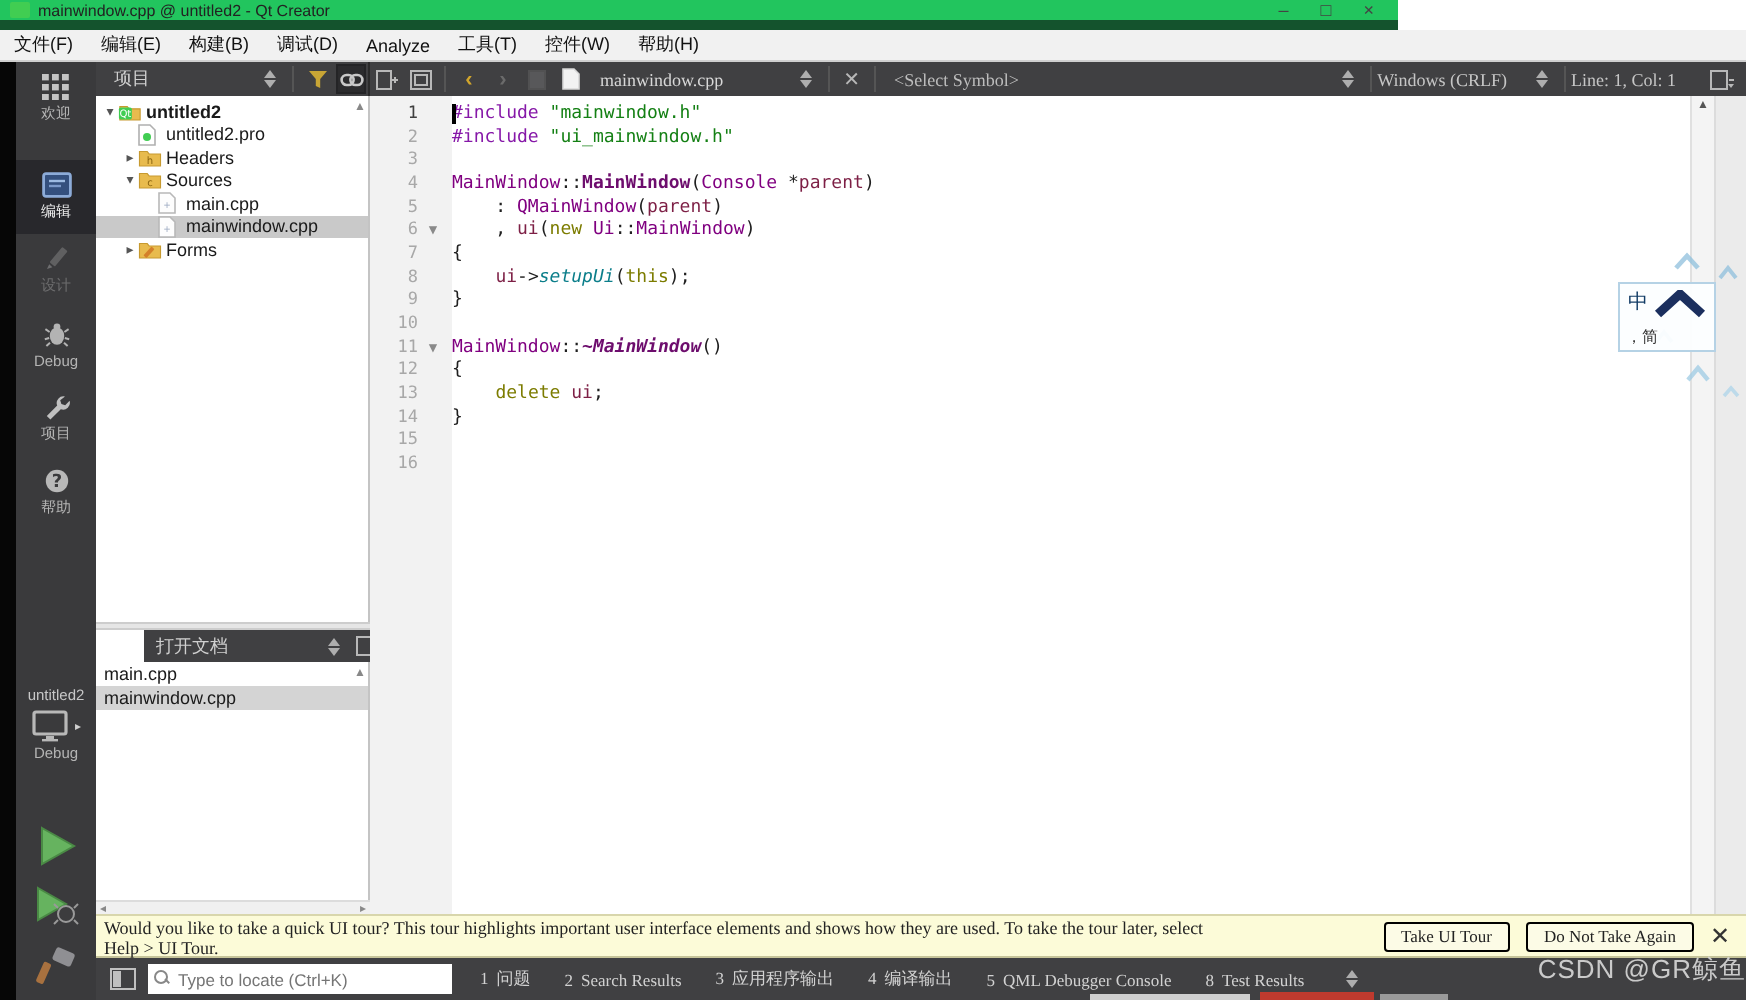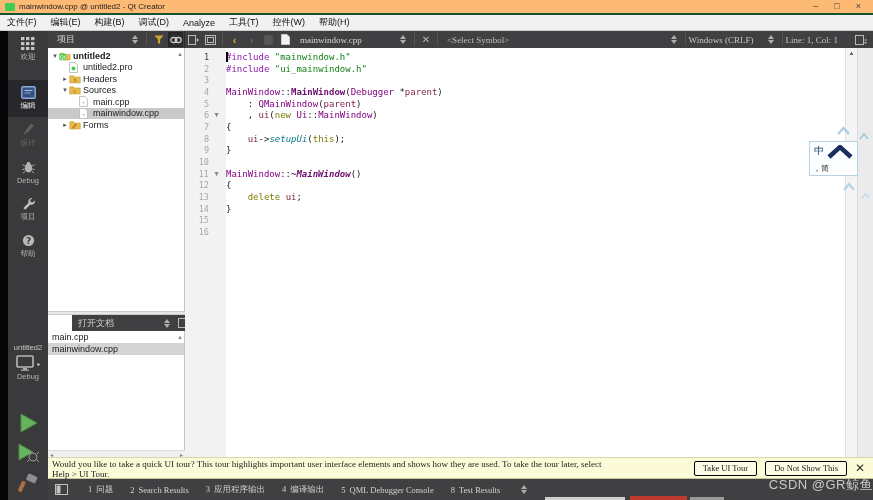--- a/index.html
+++ b/index.html
@@ -1,21 +1,21 @@
 <!DOCTYPE html>
 <html><head>
 <meta charset="utf-8">
 <style>
   * { margin:0; padding:0; box-sizing:border-box; }
   html,body { width:873px; height:500px; overflow:hidden; }
   body { position:relative; background:#fff; font-family:"Liberation Sans", sans-serif; }
 
   
-  .titlebar { position:absolute; left:0; top:0; width:873px; height:15px; background:#fdba74;
-    border-bottom:2px solid #14532d; display:flex; align-items:center; font-size:8px; color:#222; }
+  .titlebar { position:absolute; left:0; top:0; width:699px; height:15px; background:#22c55e;
+    border-bottom:5px solid #14532d; display:flex; align-items:center; font-size:8px; color:#222; }
   .qt-logo { width:10px; height:8px; background:#41cd52; border-radius:1px; margin:0 4px 0 5px; }
   .win-controls { margin-left:auto; display:flex; gap:16px; padding-right:12px; color:#444; font-size:9px; line-height:9px; }
   .win-controls span { cursor:default; }
 
   
   .menubar { position:absolute; left:0; top:15px; width:873px; height:16px; background:#f1f1f1;
     border-bottom:1px solid #cfcfcf; display:flex; align-items:center; font-size:9px; color:#111; }
   .menu-item { padding:0 7px; }
 
   
@@ -529,21 +529,21 @@
       <div class="g-row">
         <span class="g-num">16</span>
         <span class="g-fold"></span>
       </div>
     </div>
   </div>
 <div class="code" id="code">
     <div class="c-row"><span class="pp">#include </span><span class="str">"mainwindow.h"</span></div>
     <div class="c-row"><span class="pp">#include </span><span class="str">"ui_mainwindow.h"</span></div>
     <div class="c-row"></div>
-    <div class="c-row"><span class="ty">MainWindow</span><span class="pl">::</span><span class="fn">MainWindow</span><span class="pl">(</span><span class="ty">Debugger</span><span class="pl"> *</span><span class="lv">parent</span><span class="pl">)</span></div>
+    <div class="c-row"><span class="ty">MainWindow</span><span class="pl">::</span><span class="fn">MainWindow</span><span class="pl">(</span><span class="ty">Console</span><span class="pl"> *</span><span class="lv">parent</span><span class="pl">)</span></div>
     <div class="c-row"><span class="pl">    : </span><span class="ty">QMainWindow</span><span class="pl">(</span><span class="lv">parent</span><span class="pl">)</span></div>
     <div class="c-row"><span class="pl">    , </span><span class="lv">ui</span><span class="pl">(</span><span class="kw">new</span><span class="pl"> </span><span class="ty">Ui</span><span class="pl">::</span><span class="ty">MainWindow</span><span class="pl">)</span></div>
     <div class="c-row"><span class="pl">{</span></div>
     <div class="c-row"><span class="pl">    </span><span class="lv">ui</span><span class="pl">-&gt;</span><span class="mfn">setupUi</span><span class="pl">(</span><span class="kw">this</span><span class="pl">);</span></div>
     <div class="c-row"><span class="pl">}</span></div>
     <div class="c-row"></div>
     <div class="c-row"><span class="ty">MainWindow</span><span class="pl">::</span><span class="vfn">~MainWindow</span><span class="pl">()</span></div>
     <div class="c-row"><span class="pl">{</span></div>
     <div class="c-row"><span class="pl">    </span><span class="kw">delete</span><span class="pl"> </span><span class="lv">ui</span><span class="pl">;</span></div>
     <div class="c-row"><span class="pl">}</span></div>
@@ -591,32 +591,36 @@
     </svg>
 </span>
 
 <div class="notify">
   <div class="notify-text">
     <span>Would you like to take a quick UI tour? This tour highlights important user interface elements and shows how they are used. To take the tour later, select</span><br>
     <span>Help &gt; UI Tour.</span>
   </div>
   <div class="notify-btns">
     <button class="notify-btn">Take UI Tour</button>
-    <button class="notify-btn">Do Not Show This</button>
+    <button class="notify-btn">Do Not Take Again</button>
   </div>
   <span class="notify-close">✕</span>
 </div>
 
 <div class="statusbar">
   <span class="sb-toggle">
     <svg width="13" height="11" viewBox="0 0 13 11">
         <rect x="0.5" y="0.5" width="12" height="10" fill="none" stroke="#c0c0c0"></rect>
         <rect x="1.5" y="1.5" width="4" height="8" fill="#c0c0c0"></rect>
       </svg>
   </span>
+  <div class="locator">
+    <span class="mag"></span>
+    <input type="text" placeholder="Type to locate (Ctrl+K)" style="">
+  </div>
   <div class="panes" id="panes">
       <span class="pane">
         <span>1</span>
         <span>问题</span>
       </span>
       <span class="pane">
         <span>2</span>
         <span>Search Results</span>
       </span>
       <span class="pane">

